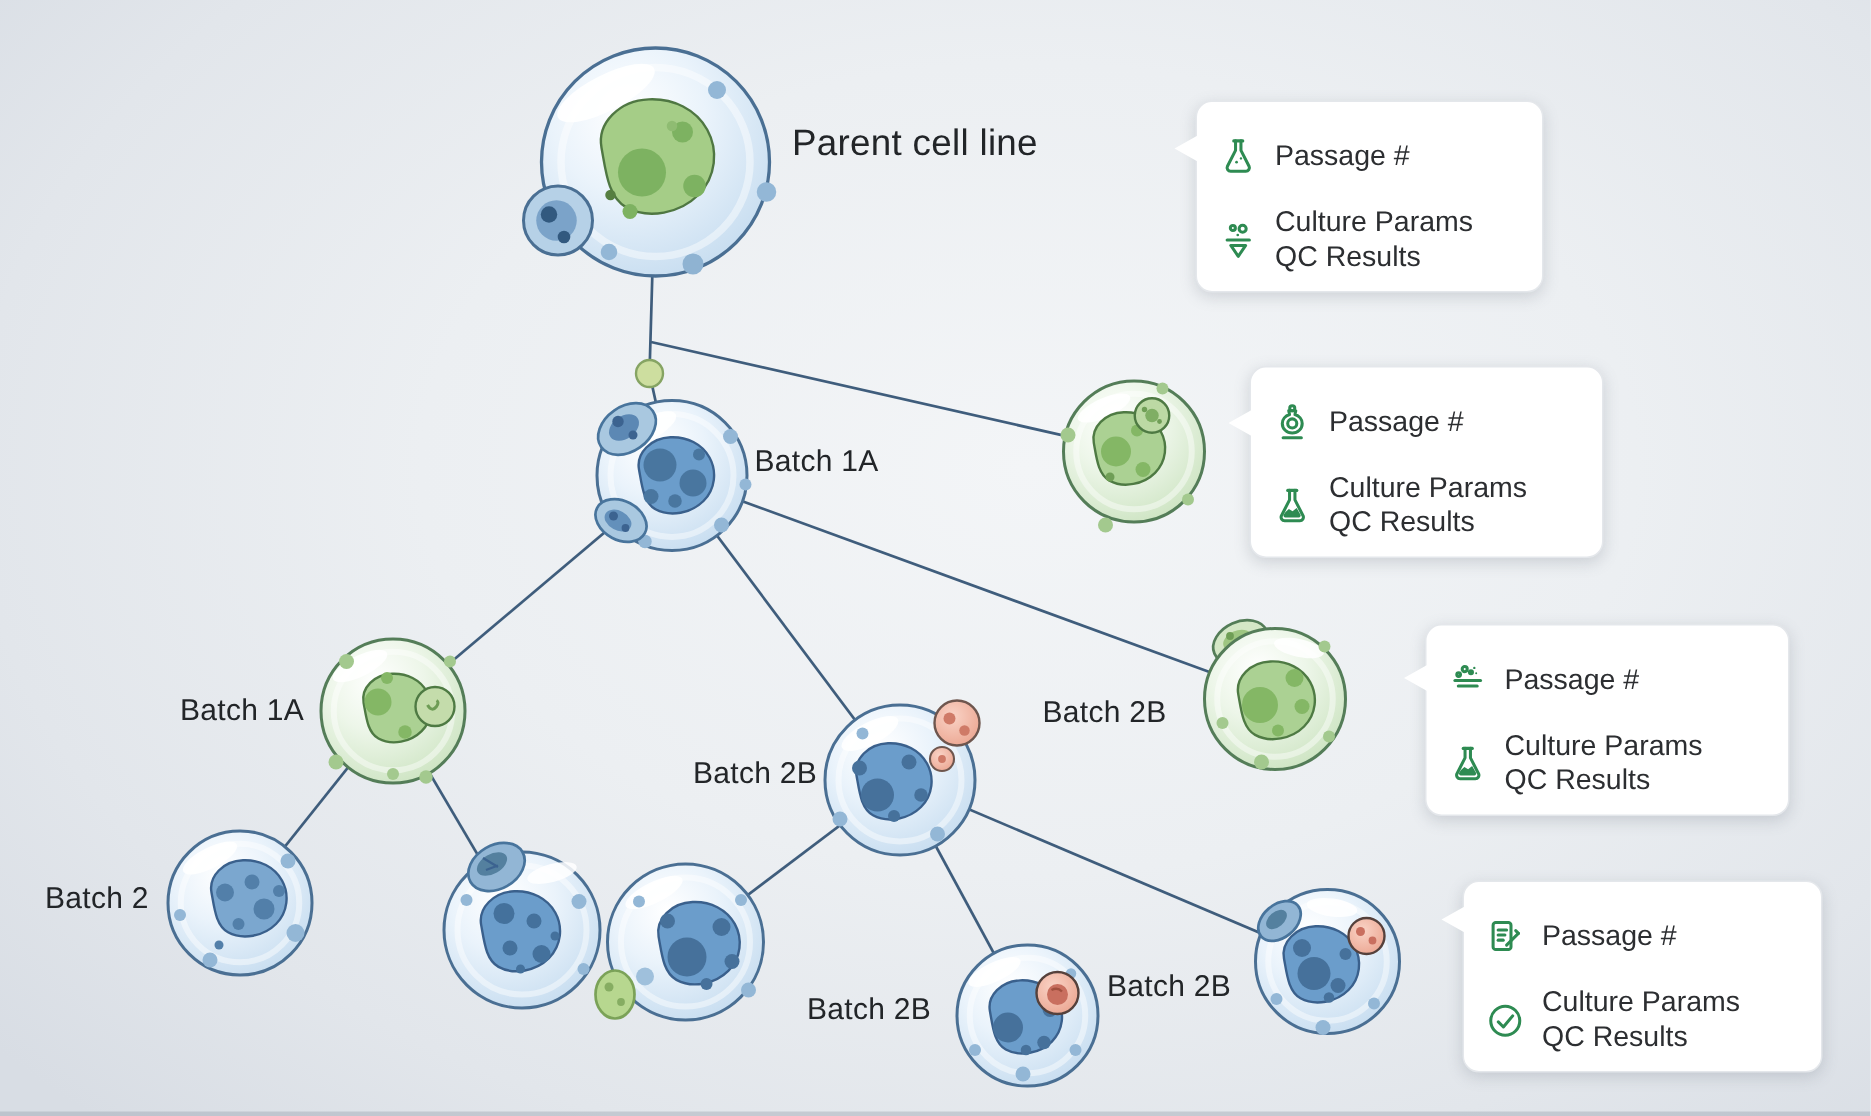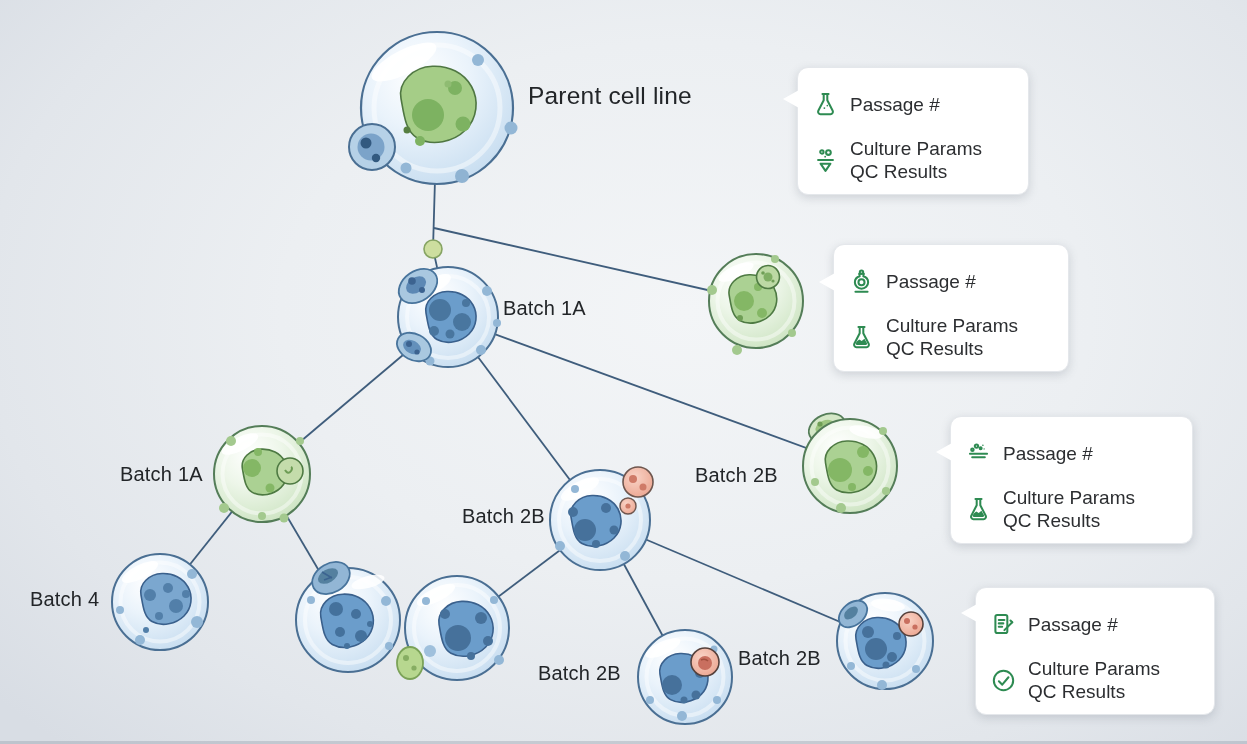--- a/index.html
+++ b/index.html
@@ -317,21 +317,21 @@
         <circle cx="915" cy="627" r="2.6" fill="#c96f5f"></circle>
       </g>
     </g>
   </svg>
 
   <div class="lbl parent" style="left:528px;top:82px;">Parent cell line</div>
   <div class="lbl" style="left:503px;top:297px;">Batch 1A</div>
   <div class="lbl" style="left:120px;top:463px;">Batch 1A</div>
   <div class="lbl" style="left:462px;top:505px;">Batch 2B</div>
   <div class="lbl" style="left:695px;top:464px;">Batch 2B</div>
-  <div class="lbl" style="left:30px;top:588px;">Batch 4</div>
+  <div class="lbl" style="left:30px;top:588px;">Batch 2</div>
   <div class="lbl" style="left:538px;top:662px;">Batch 2B</div>
   <div class="lbl" style="left:738px;top:647px;">Batch 2B</div>
 
   <div class="callout" style="left:797px;top:67px;width:200px;">
     <span class="tail" style="top:22px;"></span>
     <div class="co-row">
       <span class="co-icon">
         <svg viewBox="0 0 24 24">
             <g class="gi">
               <path d="M9.3 2.6h5.4"></path>

